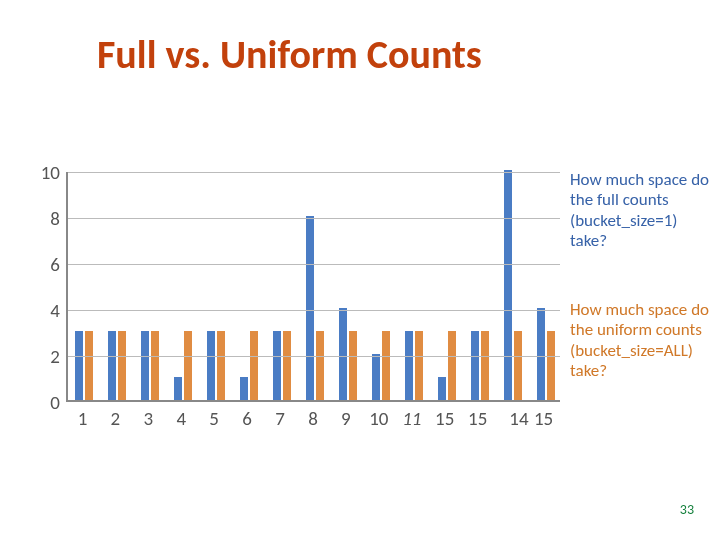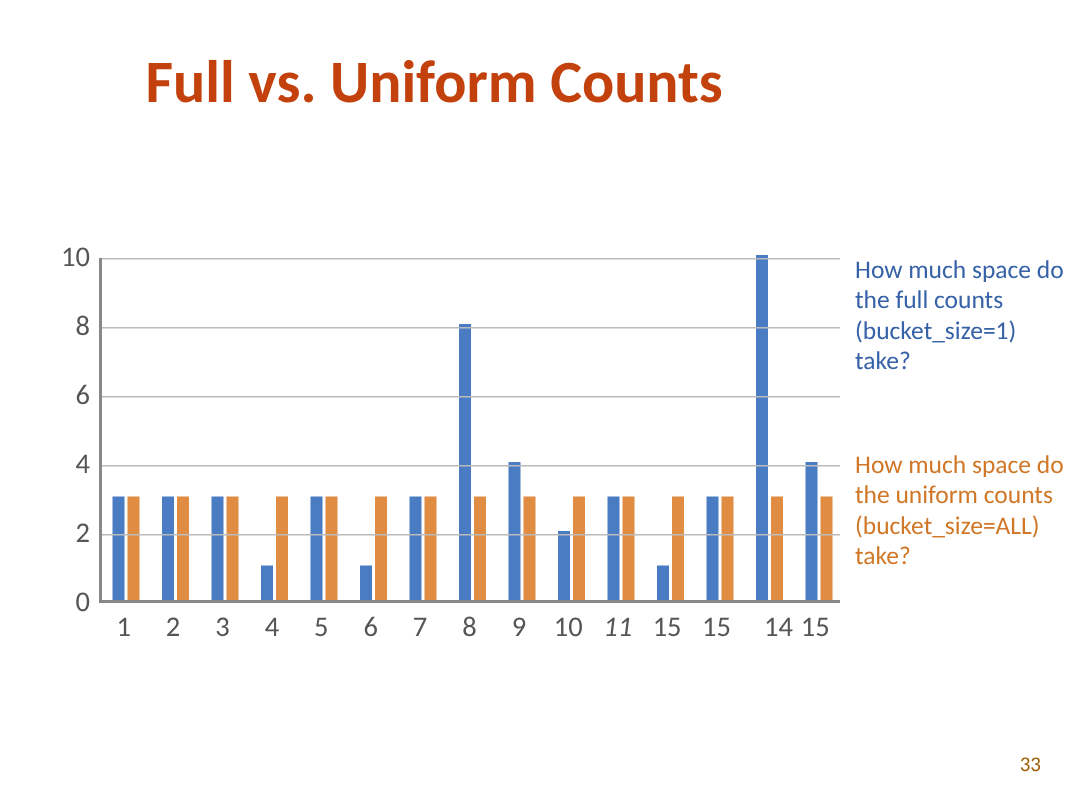--- a/index.html
+++ b/index.html
@@ -85,21 +85,21 @@
     font-size: 17px;
     line-height: 1.2;
   }
   .annot.blue { color: #3762a8; top: 170px; }
   .annot.orange { color: #d07828; top: 300px; }
   .pagenum {
     position: absolute;
     right: 26px;
     bottom: 22px;
     font-size: 14px;
-    color: #a16207;
+    color: #15803d;
   }
 </style>
 </head>
 <body>
 
 <div class="title">Full vs. Uniform Counts</div>
 
 <div class="chart-wrap">
   <div class="plot">
     <div class="bars" id="bars">

